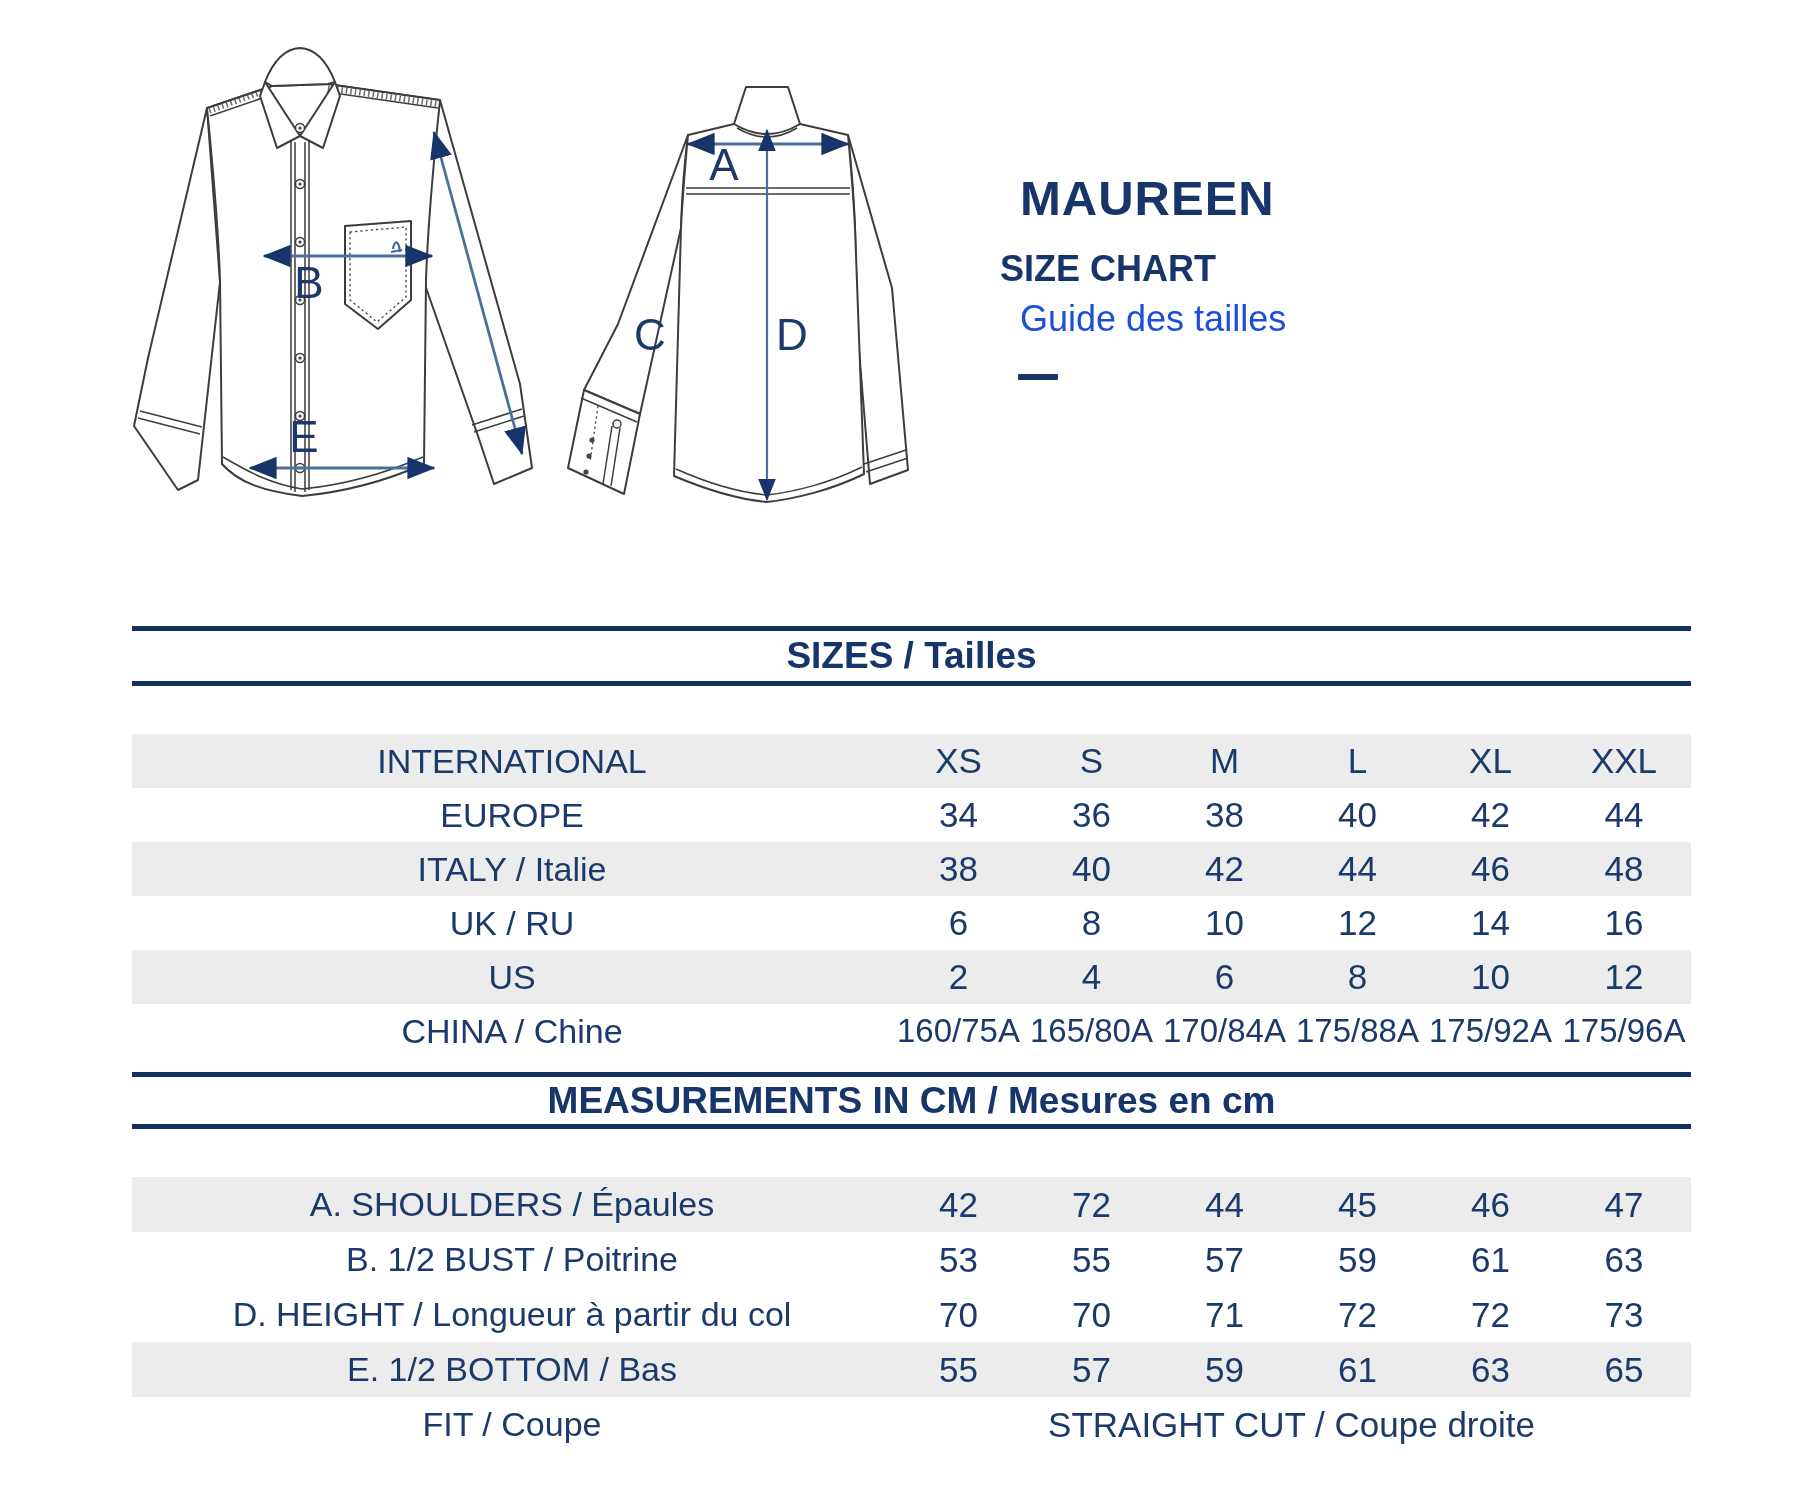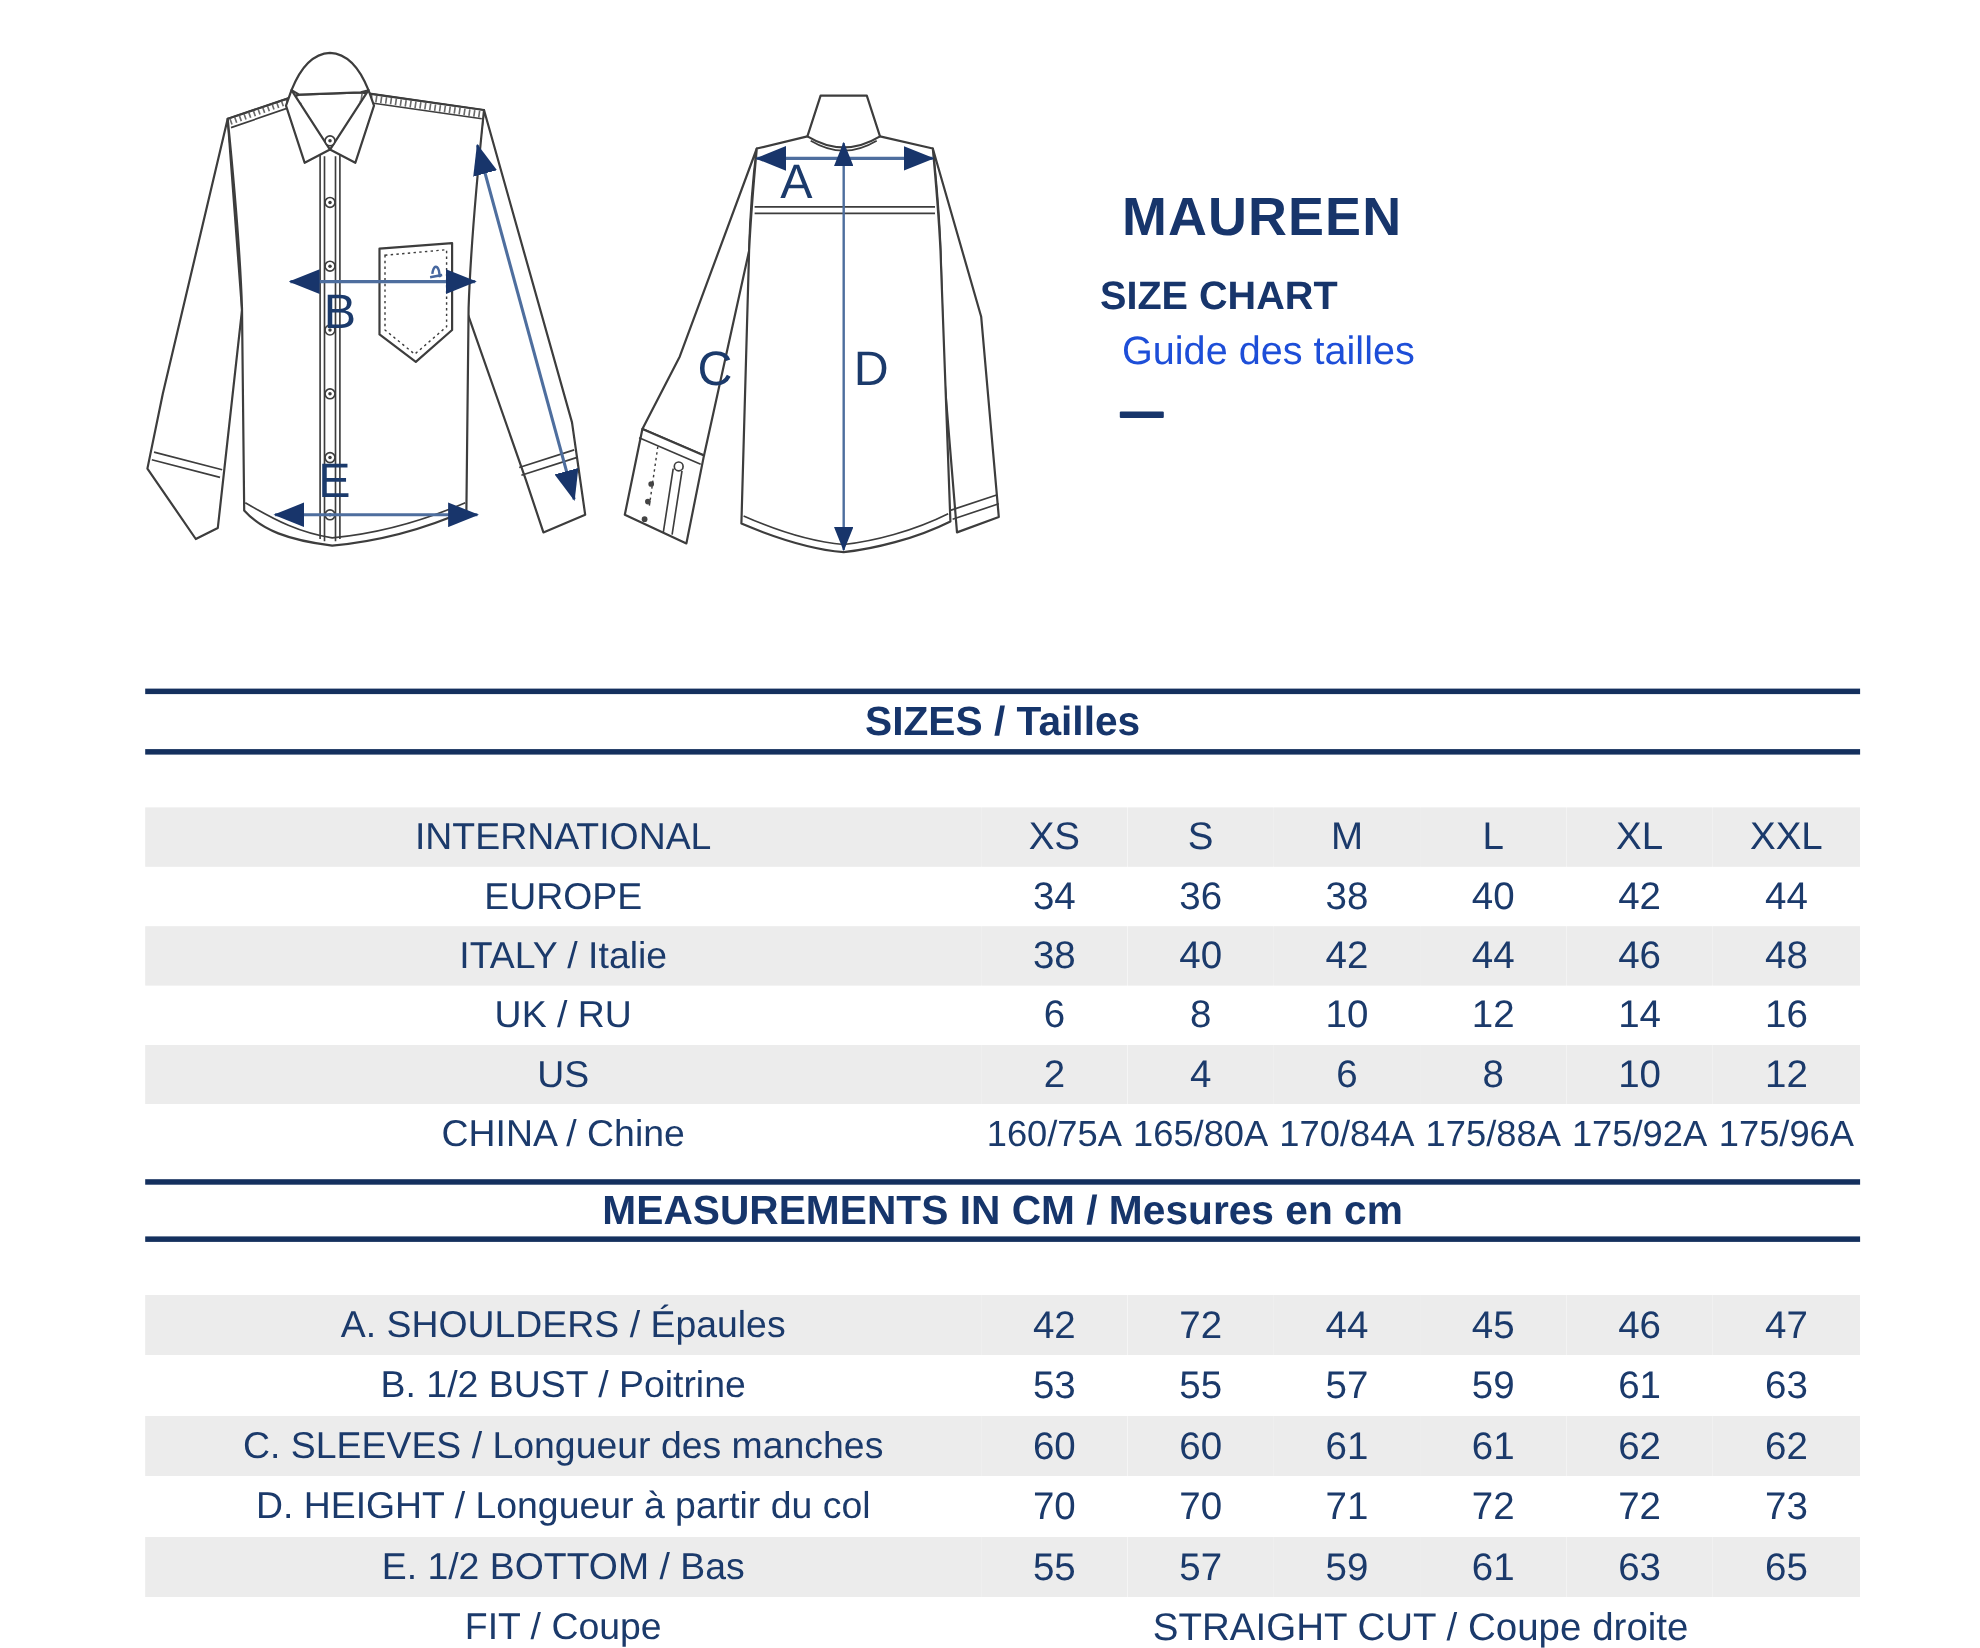--- a/index.html
+++ b/index.html
@@ -227,29 +227,20 @@
         </tr>
         <tr>
           <td>B. 1/2 BUST / Poitrine</td>
           <td class="val">53</td>
           <td class="val">55</td>
           <td class="val">57</td>
           <td class="val">59</td>
           <td class="val">61</td>
           <td class="val">63</td>
         </tr>
-        <tr class="alt">
-          <td>C. SLEEVES / Longueur des manches</td>
-          <td class="val">60</td>
-          <td class="val">60</td>
-          <td class="val">61</td>
-          <td class="val">61</td>
-          <td class="val">62</td>
-          <td class="val">62</td>
-        </tr>
         <tr>
           <td>D. HEIGHT / Longueur à partir du col</td>
           <td class="val">70</td>
           <td class="val">70</td>
           <td class="val">71</td>
           <td class="val">72</td>
           <td class="val">72</td>
           <td class="val">73</td>
         </tr>
         <tr class="alt">

